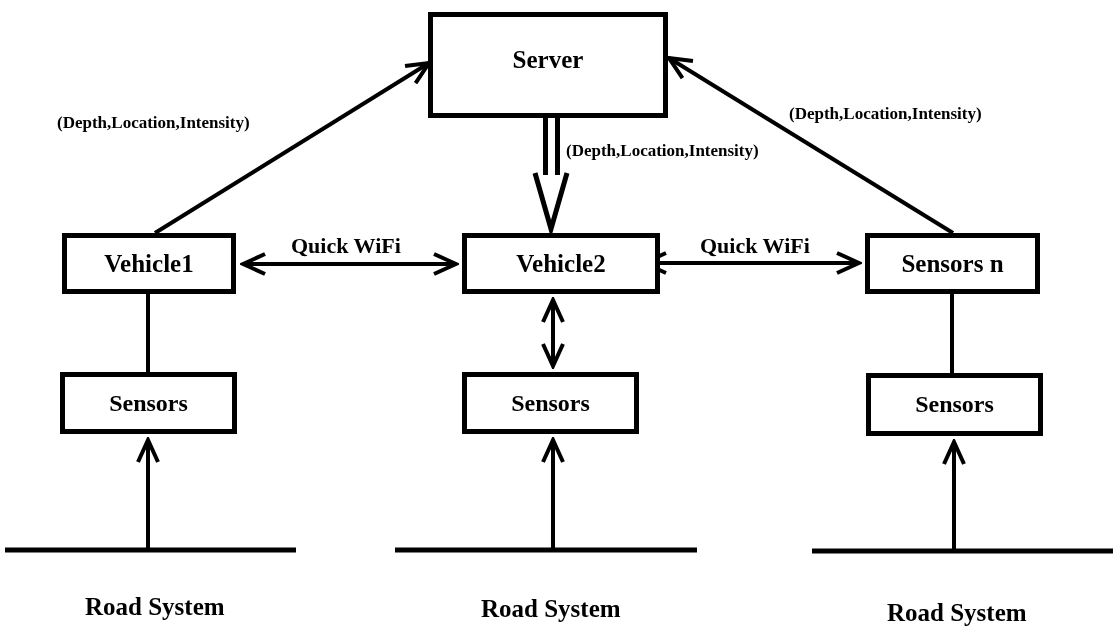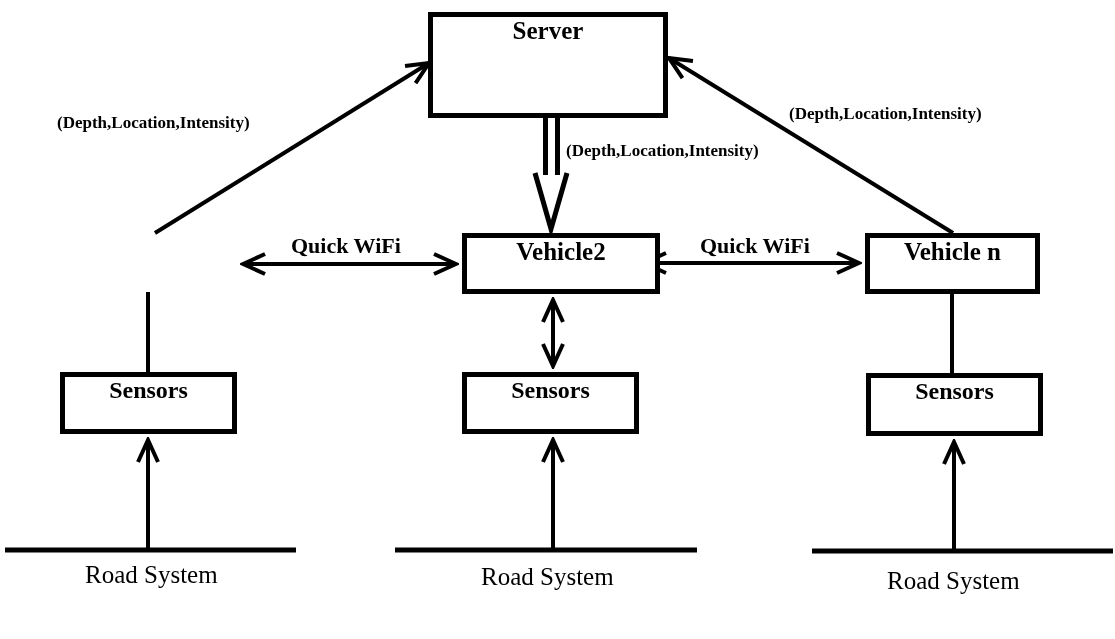--- a/index.html
+++ b/index.html
@@ -16,38 +16,40 @@
     position: absolute;
     left: 0; top: 0;
     width: 1115px; height: 639px;
   }
   .node {
     position: absolute;
     box-sizing: border-box;
     border: 5px solid #000000;
     background: #ffffff;
     display: flex;
+    align-items: center;
     justify-content: center;
     font-weight: bold;
     font-size: 25px;
     white-space: nowrap;
   }
   .edge-label {
     position: absolute;
     font-weight: bold;
     white-space: nowrap;
     line-height: 1.1;
   }
   .payload-label { font-size: 17px; }
   .wifi-label    { font-size: 22px; }
   .road-label {
     position: absolute;
-    font-weight: normal;
+    font-weight: bold;
     font-size: 25px;
     white-space: nowrap;
+    margin-top: 32px;
   }
 </style>
 </head>
 <body>
 
 <div id="diagram">
 
   <svg id="connectors" viewBox="0 0 1115 639" xmlns="http://www.w3.org/2000/svg">
     <defs>
       <marker id="barb" viewBox="0 0 30 30" refX="27" refY="15" markerWidth="30" markerHeight="30" markerUnits="userSpaceOnUse" orient="auto-start-reverse">
@@ -77,27 +79,30 @@
 
     <line x1="5" y1="550" x2="296" y2="550" stroke="#000000" stroke-width="5"></line>
     <line x1="395" y1="550" x2="697" y2="550" stroke="#000000" stroke-width="5"></line>
     <line x1="812" y1="551" x2="1113" y2="551" stroke="#000000" stroke-width="5"></line>
   </svg>
 
   <div class="node" style="left:428px; top:12px; width:240px; height:106px; padding-bottom:10px;">
     <span>Server</span>
   </div>
 
+  <div class="node" style="left:62px; top:233px; width:174px; height:61px;">
+    <span>Vehicle1</span>
+  </div>
 
   <div class="node" style="left:462px; top:233px; width:198px; height:61px;">
     <span>Vehicle2</span>
   </div>
 
   <div class="node" style="left:865px; top:233px; width:175px; height:61px;">
-    <span>Vehicle n</span>
+    <span>Sensors n</span>
   </div>
 
   <div class="node" style="left:60px; top:372px; width:177px; height:62px; font-size:24px;">
     <span>Sensors</span>
   </div>
 
   <div class="node" style="left:462px; top:372px; width:177px; height:62px; font-size:24px;">
     <span>Sensors</span>
   </div>
 

